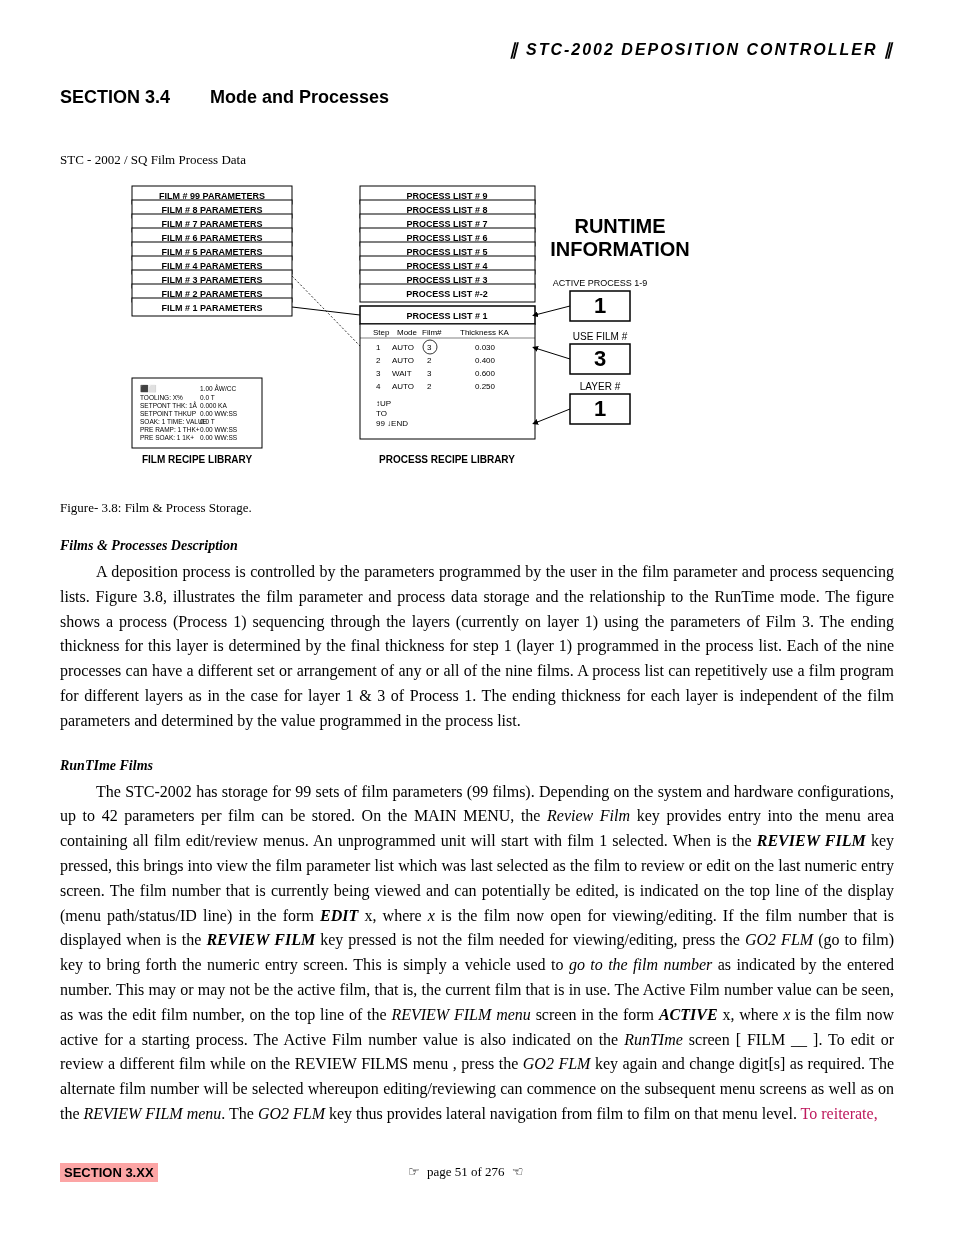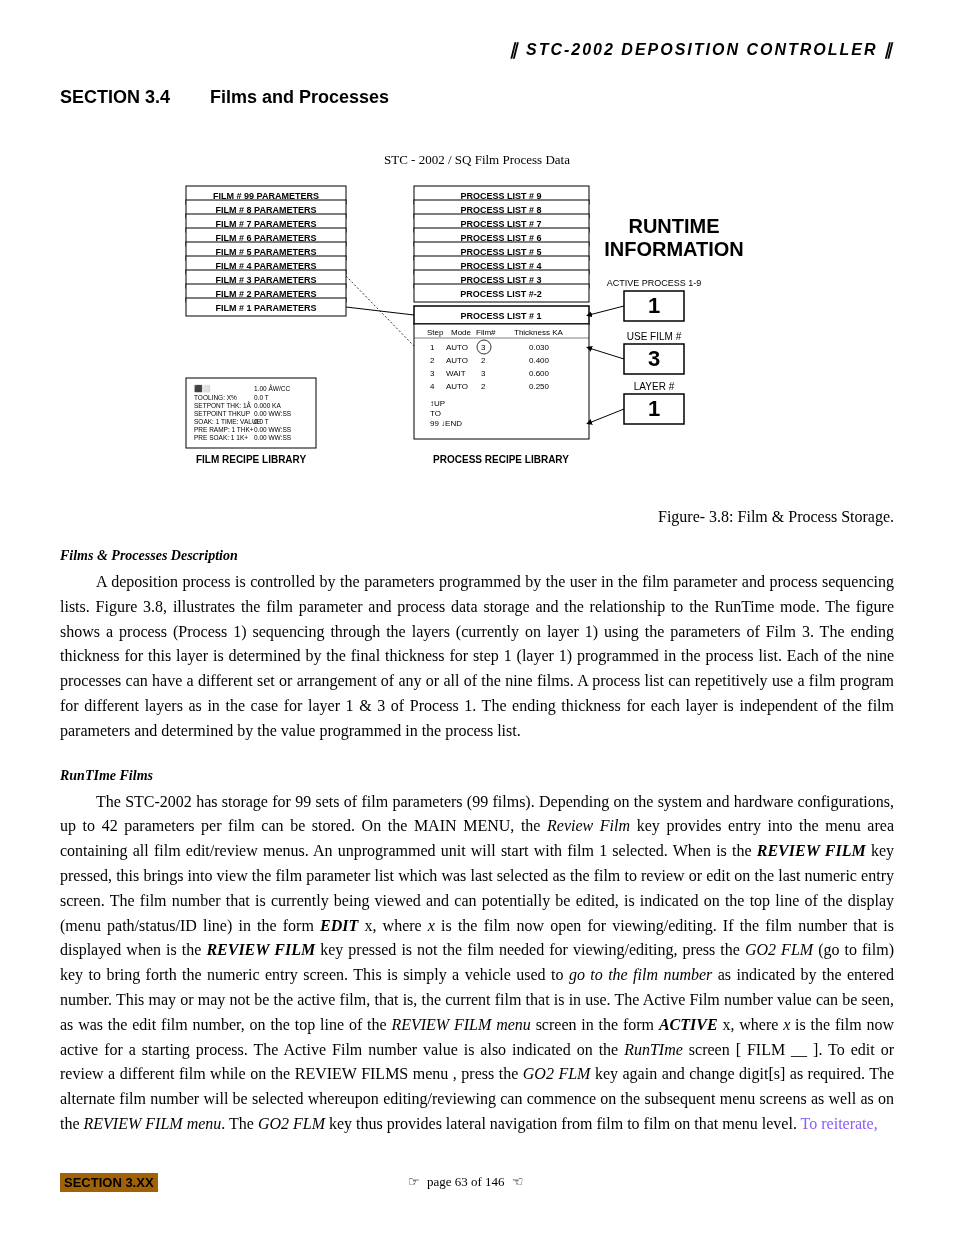--- a/index.html
+++ b/index.html
@@ -24,33 +24,32 @@
 
     .section-title {
       font-family: Arial, sans-serif;
       font-weight: bold;
       font-size: 18px;
       margin-bottom: 14px;
     }
     .section-title .section-num { margin-right: 40px; margin-top: 8px; }
 
     .figure-caption-label {
-      text-align: right;
-      font-size: 16px;
-      margin-top: 16px;
+      text-align: left;
+      font-size: 13px;
+      margin-top: 8px;
       margin-bottom: 20px;
     }
 
     
     .diagram-container {
-      text-align: right;
+      text-align: left;
       margin-bottom: 6px;
     }
     .diagram-subtitle {
-      text-align: center;
       font-size: 13px;
       margin-bottom: 10px;
       margin-top: 44px;
     }
 
     .subsection-title {
       font-style: italic;
       font-weight: bold;
       font-size: 14px;
       margin-bottom: 6px;
@@ -69,55 +68,55 @@
 
     .page-footer {
       display: flex;
       justify-content: space-between;
       align-items: center;
       margin-top: 30px;
       border-top: none;
       padding-top: 6px;
     }
     .footer-section-label {
-      background: #a16207;
+      background: #fca5a5;
       font-weight: bold;
       font-size: 13px;
       padding: 2px 4px;
       font-family: Arial, sans-serif;
     }
     .footer-page-info {
       font-size: 13px;
       display: flex;
       align-items: center;
       gap: 4px;
     }
     .footer-right { width: 120px; }
 
     
-    .highlight-blue { color: #8b5cf6; }
+    .highlight-blue { color: #be185d; }
     .bold { font-weight: bold; font-style: italic; }
     .italic { font-style: italic; }
     .bold-italic { font-weight: bold; font-style: italic; }
 
     
     .diagram-svg-wrap {
       display: inline-block;
     }
   </style>
 </head>
 <body>
 
 <div class="page-header">
   <span>∥ </span><span>STC-2002  DEPOSITION CONTROLLER</span><span> ∥</span>
 </div>
 
 <div>
   <div class="section-title">
-    <span class="section-num">SECTION 3.4</span><span>Films and Processes</span>
+    <span class="section-num">SECTION 3.4</span><span>Mode and Processes</span>
   </div>
 
   <div class="diagram-subtitle">STC - 2002 / SQ Film Process Data</div>
 
   <div class="diagram-container">
     <div class="diagram-svg-wrap">
       <svg width="780" height="310" xmlns="http://www.w3.org/2000/svg" style="font-family: Arial, sans-serif;">
 
         <rect x="72" y="8" width="160" height="18" fill="white" stroke="#000" stroke-width="1"></rect>
         <text x="152" y="21" text-anchor="middle" font-size="9" font-weight="bold">FILM # 99 PARAMETERS</text>
@@ -255,17 +254,17 @@
 
   <div class="body-text">
     <span class="indent"></span><span>The STC-2002 has storage for 99 sets of film parameters (99 films).  Depending on the system and hardware configurations, up to 42 parameters per film can be stored. On the MAIN MENU, the </span><span class="italic">Review Film</span><span> key provides entry into the menu area containing all film edit/review menus. An unprogrammed unit will start with film 1 selected. When is the </span><span class="bold-italic">REVIEW FILM</span><span> key pressed, this brings into view the film parameter list which was last selected as the film to review or edit on the last numeric entry screen. The film number that is currently being viewed and can potentially be edited, is indicated on the top line of the display (menu path/status/ID line) in the form </span><span class="bold">EDIT</span><span>  x,</span><span> where </span><span class="italic">x</span><span> is the film now open for viewing/editing. If the film number that is displayed when is the </span><span class="bold-italic">REVIEW FILM</span><span> key pressed is not the film needed for viewing/editing, press the </span><span class="italic">GO2 FLM</span><span> (go to film) key to bring forth the numeric entry screen. This is simply a vehicle used to </span><span class="italic">go to the film number</span><span> as indicated by the entered number. This may or may not be the active film, that is, the current film that is in use. The Active Film number value can be seen, as was the edit film number, on the top line of the </span><span class="italic">REVIEW FILM menu</span><span> screen in the form </span><span class="bold">ACTIVE</span><span>  x,</span><span> where </span><span class="italic">x</span><span> is the film now active for a starting process. The Active Film number value is also indicated on the </span><span class="italic">RunTIme</span><span> screen [ FILM __ ]. To edit or review a different film while on the REVIEW FILMS menu , press the </span><span class="italic">GO2 FLM</span><span> key again and change digit[s] as required.  The alternate film number will be selected whereupon editing/reviewing can commence on the subsequent menu screens as well as on the </span><span class="italic">REVIEW FILM menu</span><span>. The </span><span class="italic">GO2 FLM</span><span> key thus provides lateral navigation from film to film on that menu level. </span><span class="highlight-blue">To reiterate,</span>
   </div>
 </div>
 
 <div class="page-footer">
   <div class="footer-section-label">SECTION 3.XX</div>
   <div class="footer-page-info">
     <span>☞</span>
-    <span>&nbsp;<span>page 63 of 146</span>&nbsp;</span>
+    <span>&nbsp;<span>page 51 of 276</span>&nbsp;</span>
     <span>☜</span>
   </div>
   <div class="footer-right"></div>
 </div>
 
 </body></html>

